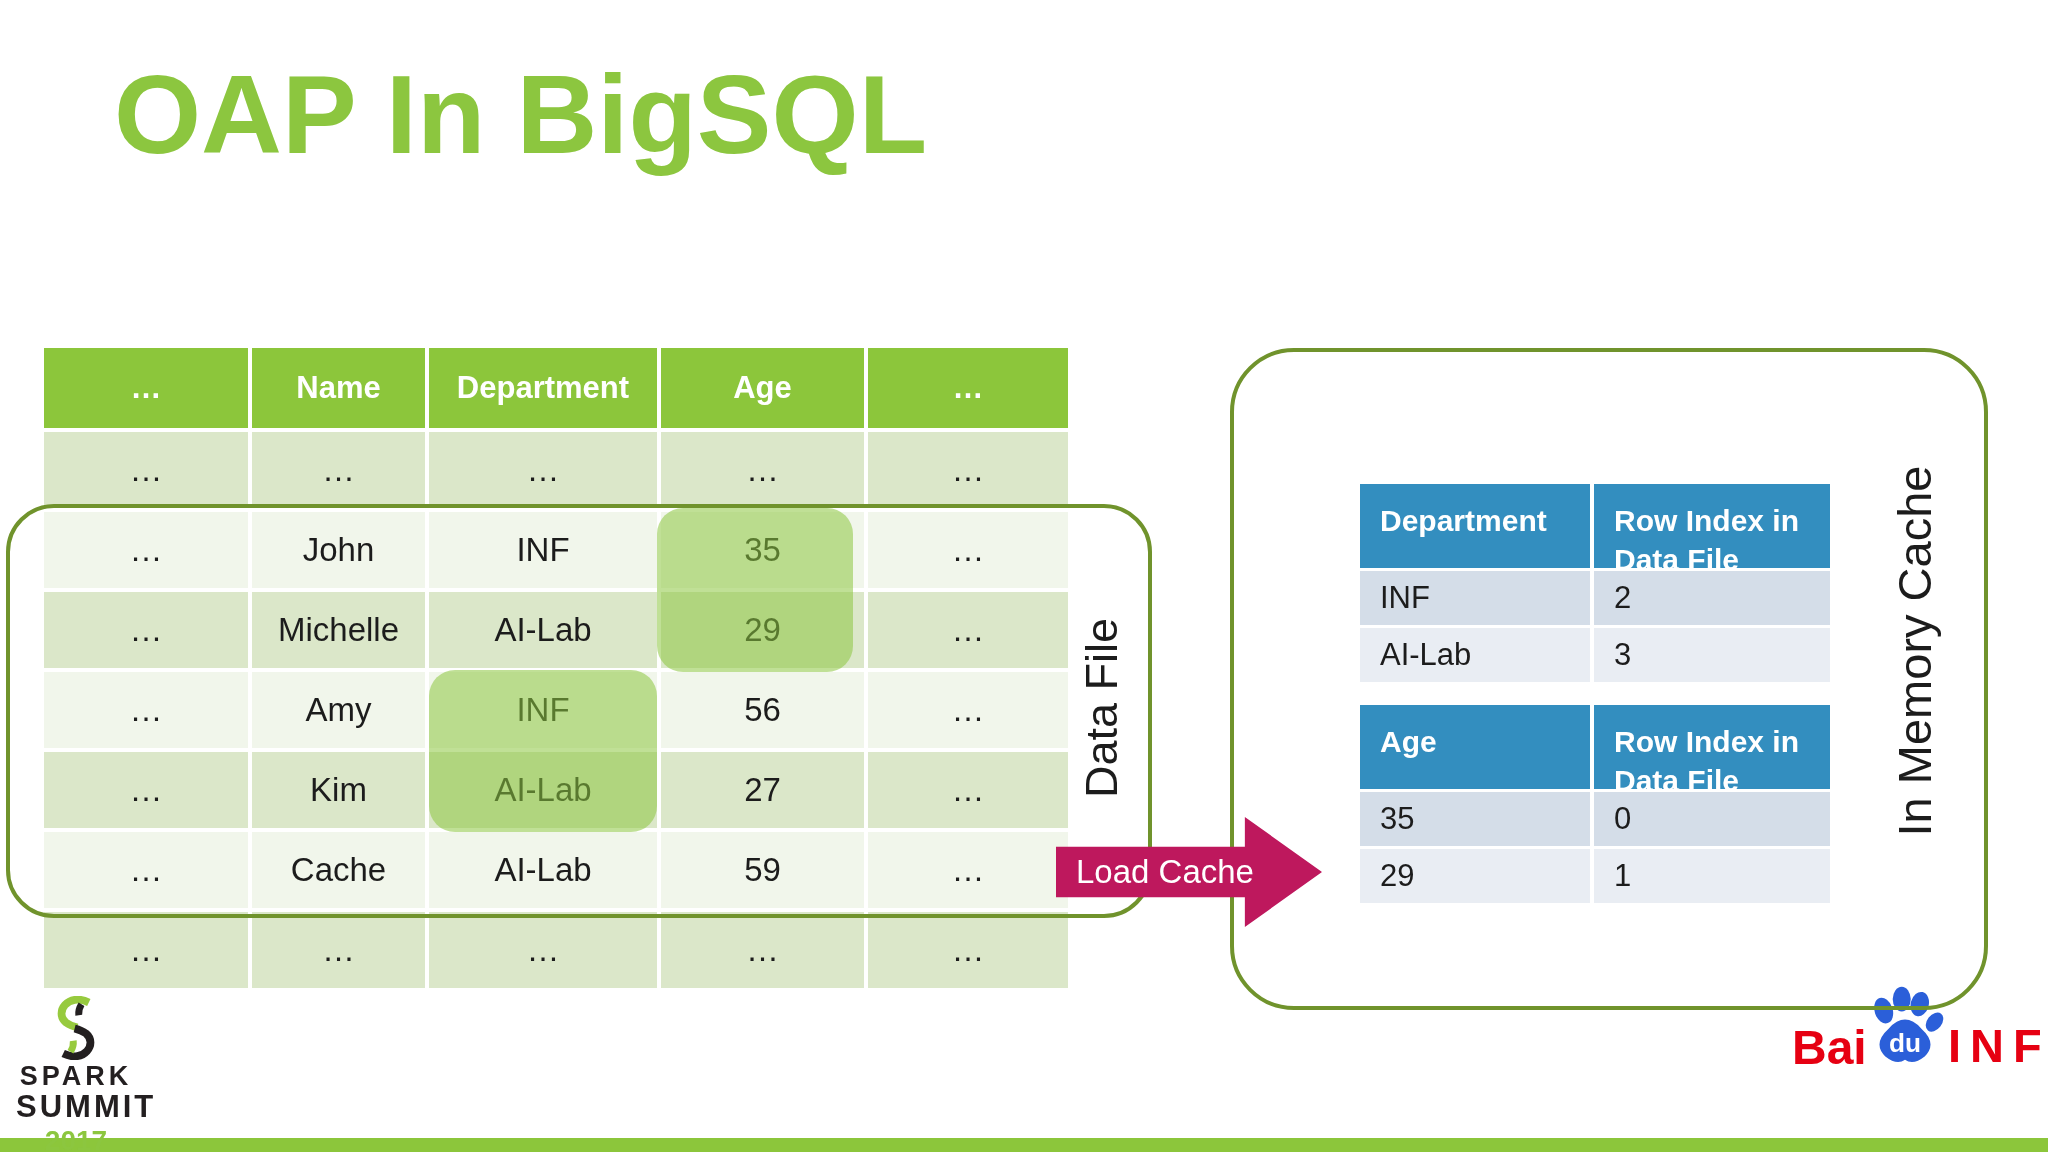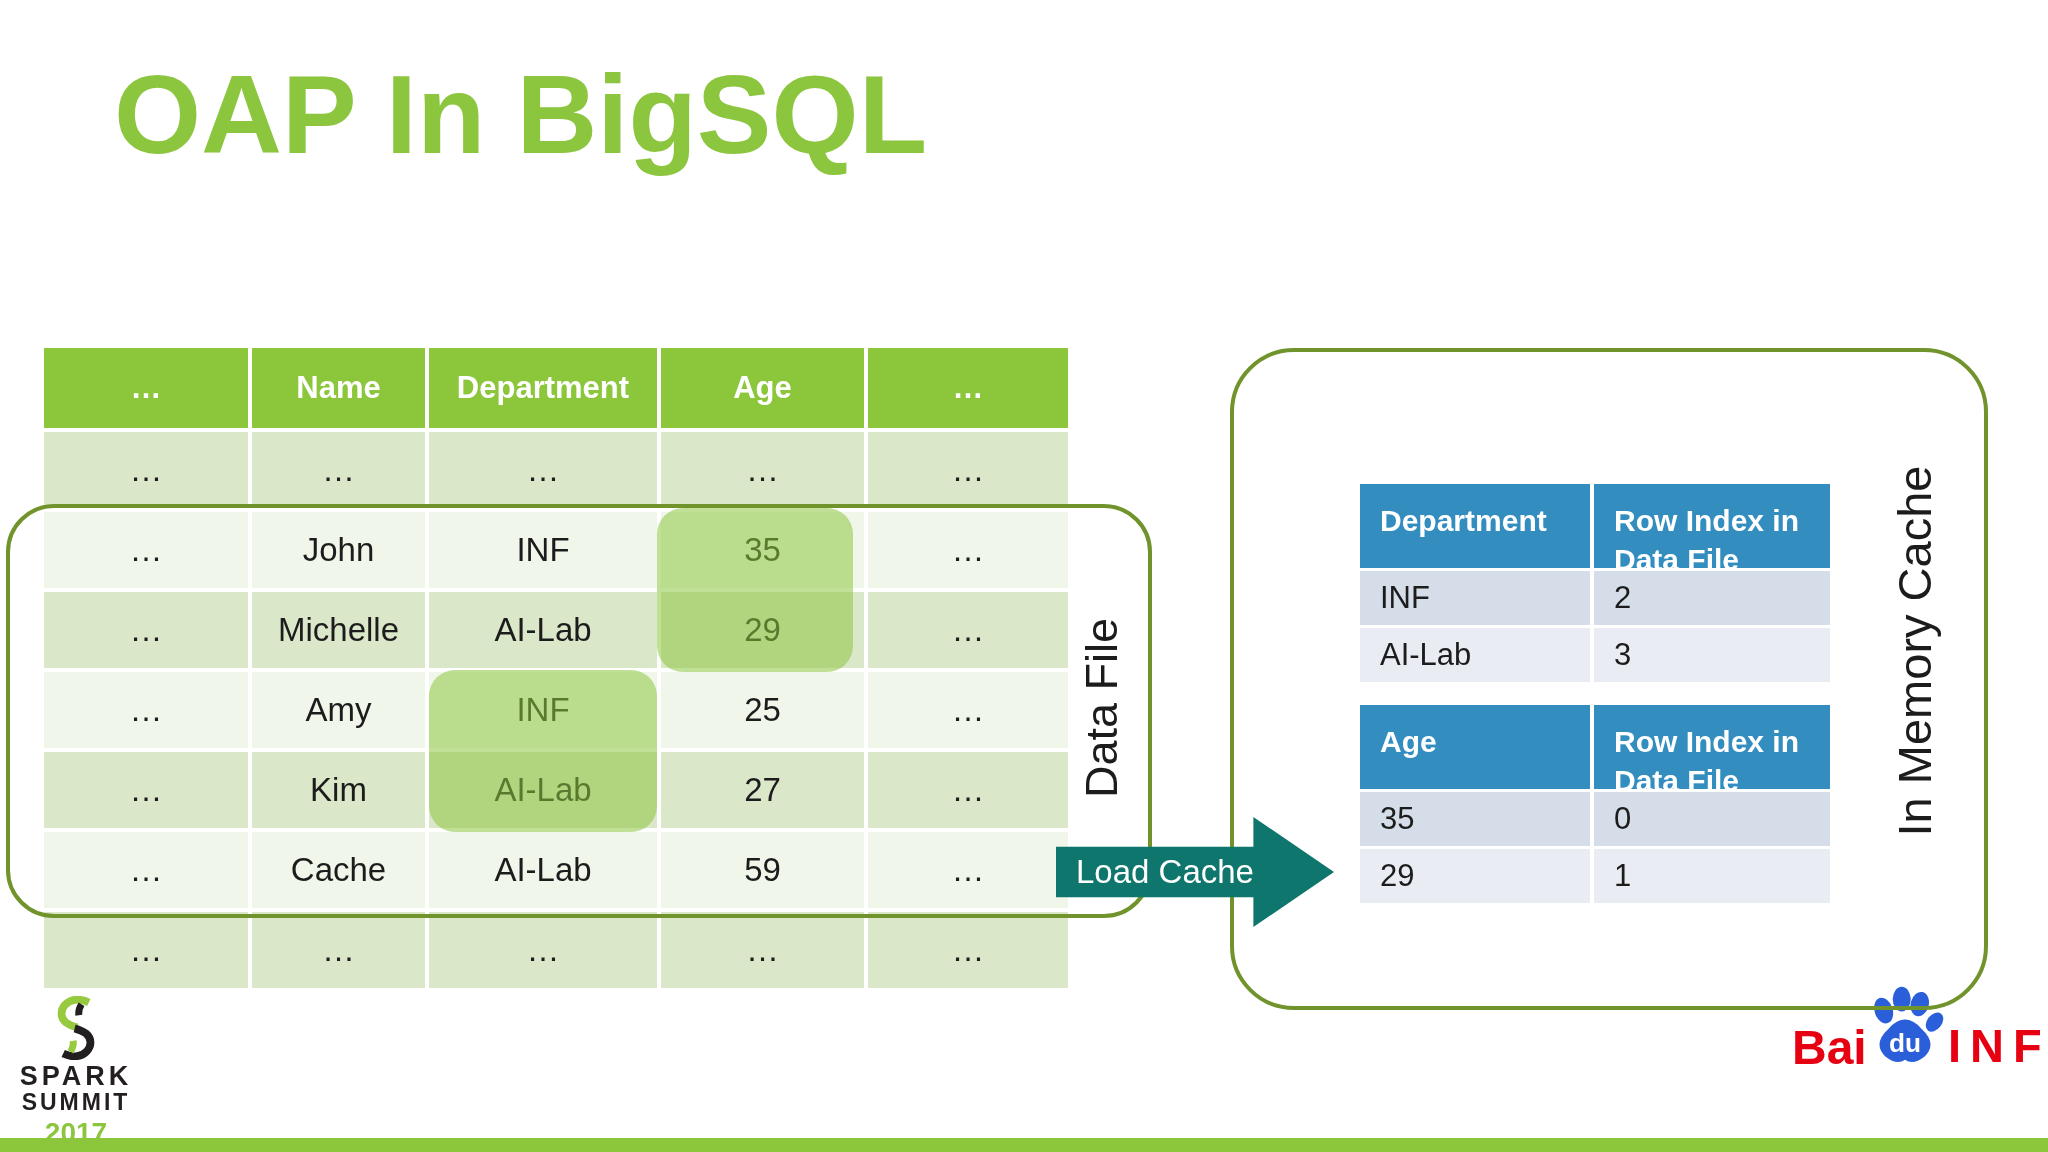--- a/index.html
+++ b/index.html
@@ -54,23 +54,22 @@
   .vlabel {
     position:absolute; text-align:center; white-space:nowrap;
     transform:rotate(-90deg); z-index:7; color:#1c1c1c;
   }
   #datafile-label { left:922px; top:680px; width:360px; height:56px; line-height:56px; font-size:45px; }
   #memcache-label { left:1681px; top:622px; width:468px; height:58px; line-height:58px; font-size:47px; }
 
   
   #load-arrow {
     position:absolute; left:1056px; top:817px; width:266px; height:110px;
-    background:#0f766e; z-index:8;
+    background:#be185d; z-index:8;
     clip-path:polygon(0 27%,71% 27%,71% 0,100% 50%,71% 100%,71% 73%,0 73%);
-    padding-left:12px;
   }
   #load-arrow span {
     position:absolute; left:20px; top:50%; transform:translateY(-50%);
     color:#ffffff; font-size:33px; white-space:nowrap;
   }
 
   
   .ctable { position:absolute; left:1360px; z-index:3; }
   #cache-table-1 { top:484px; }
   #cache-table-2 { top:705px; }
@@ -85,21 +84,21 @@
     display:flex; align-items:center; padding-left:20px; box-sizing:border-box;
   }
   .cbody .trow:nth-child(odd) .cell { background:#d4dde8; }
 
   
   #bottom-bar { position:absolute; left:0; top:1138px; width:2048px; height:14px; background:#8cc63b; z-index:1; }
 
   #spark-logo { position:absolute; left:16px; top:996px; width:120px; text-align:center; z-index:2; }
   #spark-logo .mark { display:block; margin:0 auto 2px auto; }
   #spark-logo .l1 { font-size:27px; font-weight:bold; letter-spacing:4px; color:#231f20; line-height:1.05; }
-  #spark-logo .l2 { font-size:23px; font-weight:bold; letter-spacing:3px; color:#231f20; line-height:1.1; }
+  #spark-logo .l2 { font-size:31px; font-weight:bold; letter-spacing:3px; color:#231f20; line-height:1.1; }
   #spark-logo .yr { font-size:28px; font-weight:bold; color:#8cc63f; line-height:1.2; }
 
   #baidu-logo { position:absolute; left:1790px; top:986px; width:250px; height:95px; z-index:2; }
   #baidu-logo .bai { position:absolute; left:2px; top:34px; font-size:48px; font-weight:bold; color:#e60012; }
   #baidu-logo .paw { position:absolute; left:74px; top:0px; }
   #baidu-logo .inf { position:absolute; left:158px; top:32px; font-size:47px; font-weight:bold; color:#e60012; letter-spacing:9px; }
 </style>
 </head>
 <body>
 
@@ -134,21 +133,21 @@
         <div class="cell">…</div>
         <div class="cell">Michelle</div>
         <div class="cell">AI-Lab</div>
         <div class="cell">29</div>
         <div class="cell">…</div>
       </div>
       <div class="trow">
         <div class="cell">…</div>
         <div class="cell">Amy</div>
         <div class="cell">INF</div>
-        <div class="cell">25</div>
+        <div class="cell">56</div>
         <div class="cell">…</div>
       </div>
       <div class="trow">
         <div class="cell">…</div>
         <div class="cell">Kim</div>
         <div class="cell">AI-Lab</div>
         <div class="cell">27</div>
         <div class="cell">…</div>
       </div>
       <div class="trow">

